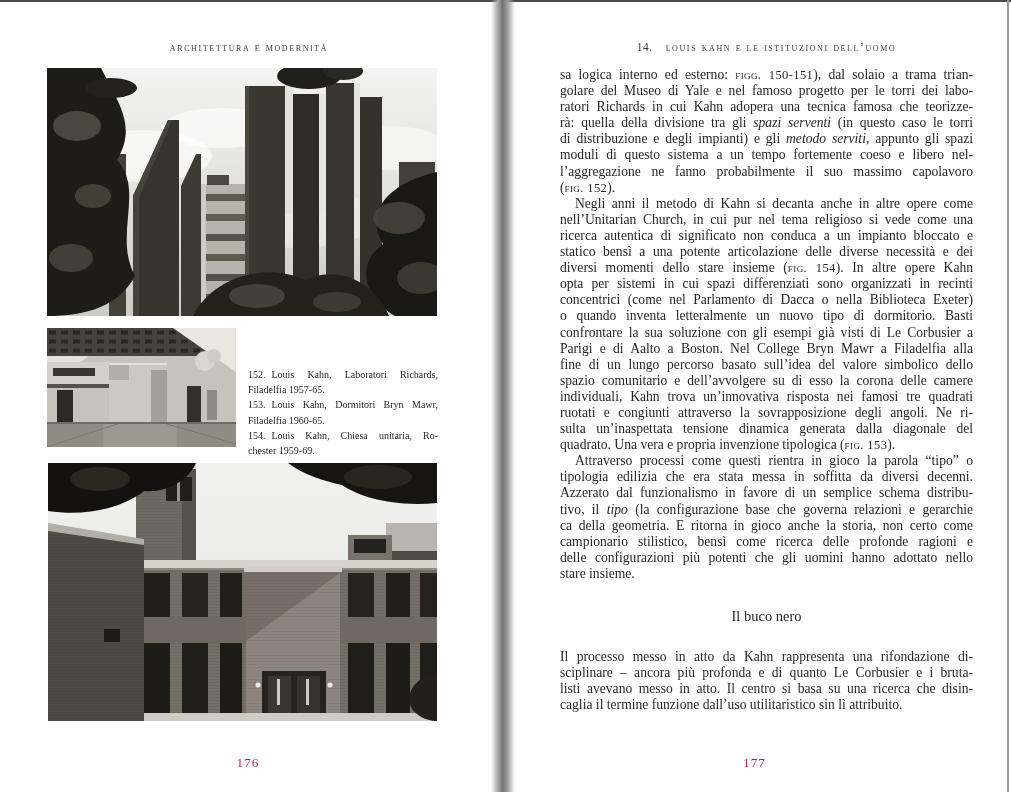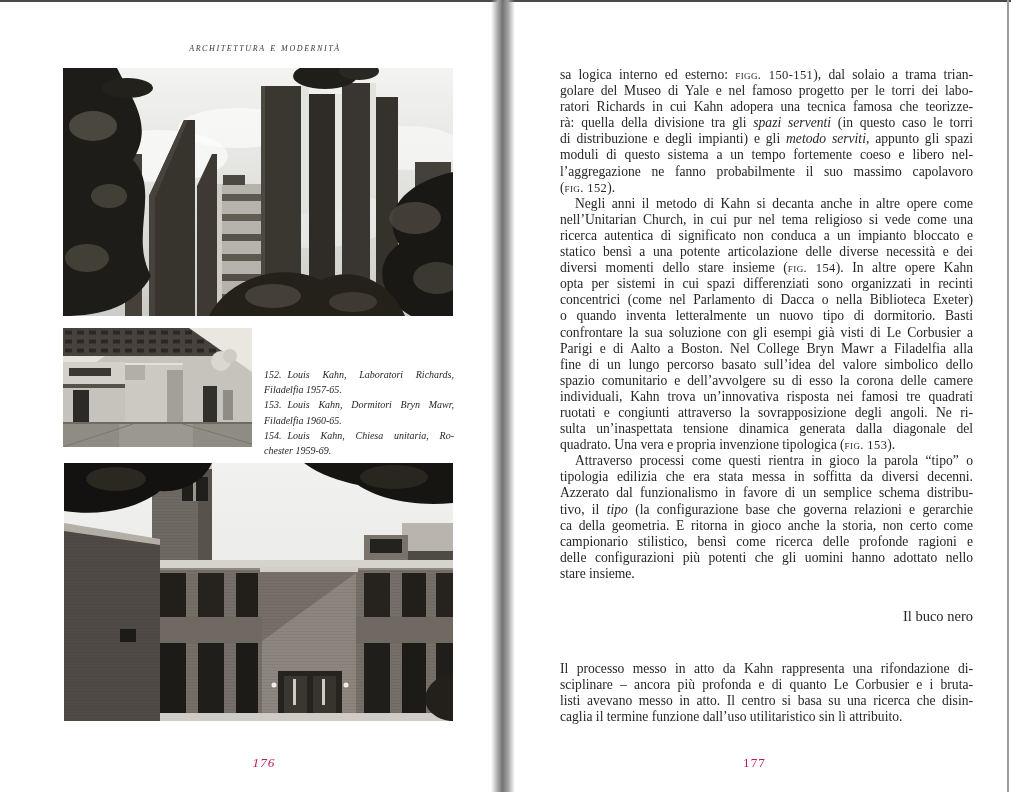--- a/index.html
+++ b/index.html
@@ -17,37 +17,37 @@
   
   .rp-text{position:absolute;left:560px;top:67px;width:413px;}
   .para{margin:0;}
   .tline{font-size:13.6px;line-height:16.1px;text-align:justify;text-align-last:justify;
          white-space:normal;}
   .tline.tlast{text-align-last:left;}
   .para.indent .tline.tfirst{text-indent:15px;}
   .tline i{font-style:italic;}
   .sc{font-variant:small-caps;font-size:0.92em;letter-spacing:0.4px;}
   .num{margin-right:6px;}
-  .section-heading{text-align:right;font-size:14.5px;line-height:17px;color:#262626;
-                   margin-top:26px;margin-bottom:36px;}
+  .section-heading{text-align:center;font-size:14.5px;line-height:17px;color:#262626;
+                   margin-top:26px;margin-bottom:24px;}
   
   .captions{position:absolute;left:248px;top:367px;width:190px;}
   .captions .tline{font-size:10px;line-height:15.2px;}
   .captions .para{margin:0;}
   figure{margin:0;padding:0;position:absolute;}
   figure svg{display:block;}
 </style>
 </head>
 <body>
 
 <div id="screen">
   <div class="edge-top"></div>
   <div class="edge-right"></div>
 
-  <div class="page" style="left:16px;width:517px;font-style:italic;">
+  <div class="page" style="left:0;width:517px;">
 
     <div class="runhead" style="left:54px;top:41px;width:390px;">architettura e modernità</div>
 
     <figure style="left:47px;top:68px;width:390px;height:248px;">
       <svg width="390" height="248" viewBox="0 0 390 248">
         <defs>
           <linearGradient id="sky1" x1="0" y1="0" x2="0" y2="1">
             <stop offset="0" stop-color="#f3f3f1"></stop>
               <stop offset="0.6" stop-color="#dddddA"></stop>
             <stop offset="1" stop-color="#cbcbc7"></stop>
@@ -237,20 +237,23 @@
       </svg>
     </figure>
 
     <div class="folio" style="left:53px;top:755px;width:390px;">176</div>
   </div>
 
   <div class="gutter"></div>
 
   <div class="page" style="left:515px;width:496px;">
 
+    <div class="runhead" style="left:45px;top:41px;width:413px;">
+      <span style="font-variant:normal;letter-spacing:0.5px;">14.</span><span> </span><span>louis kahn e le istituzioni dell’uomo</span>
+    </div>
 
     <div class="rp-text" style="left:45px;">
       <div>
           <div class="para">
             <div class="tline tfirst"><span>sa logica interno ed esterno: </span><span class="sc">figg. 150-151</span><span>), dal solaio a trama trian-</span></div>
             <div class="tline"><span>golare del Museo di Yale e nel famoso progetto per le torri dei labo-</span></div>
             <div class="tline"><span>ratori Richards in cui Kahn adopera una tecnica famosa che teorizze-</span></div>
             <div class="tline"><span>rà: quella della divisione tra gli </span><i>spazi serventi</i><span> (in questo caso le torri</span></div>
             <div class="tline"><span>di distribuzione e degli impianti) e gli </span><i>metodo serviti</i><span>, appunto gli spazi</span></div>
             <div class="tline"><span>moduli di questo sistema a un tempo fortemente coeso e libero nel-</span></div>

